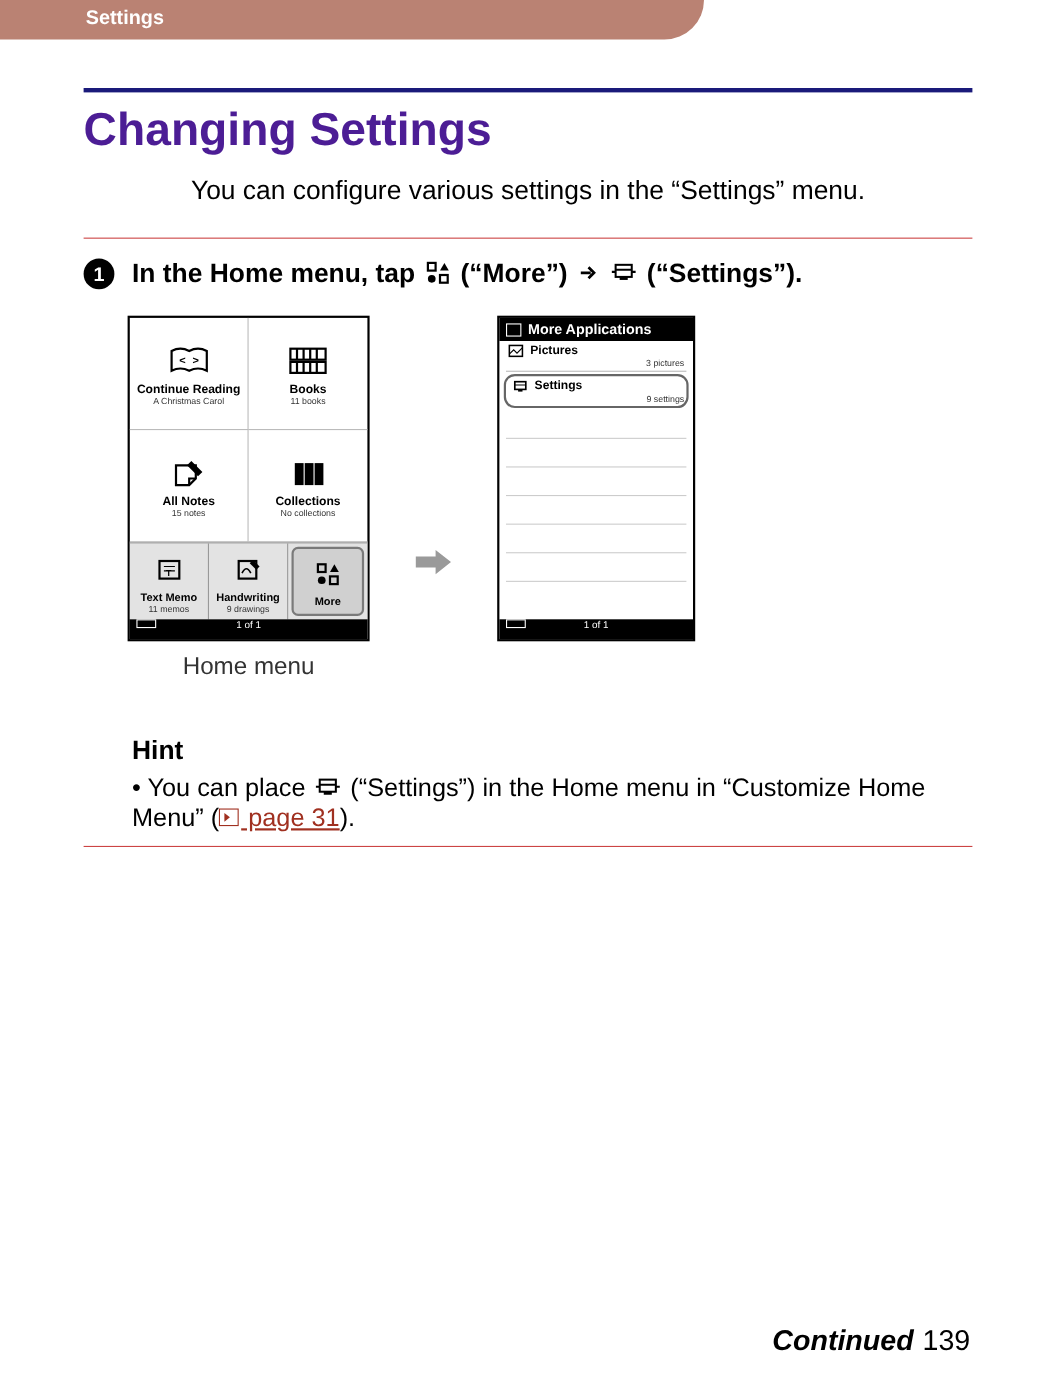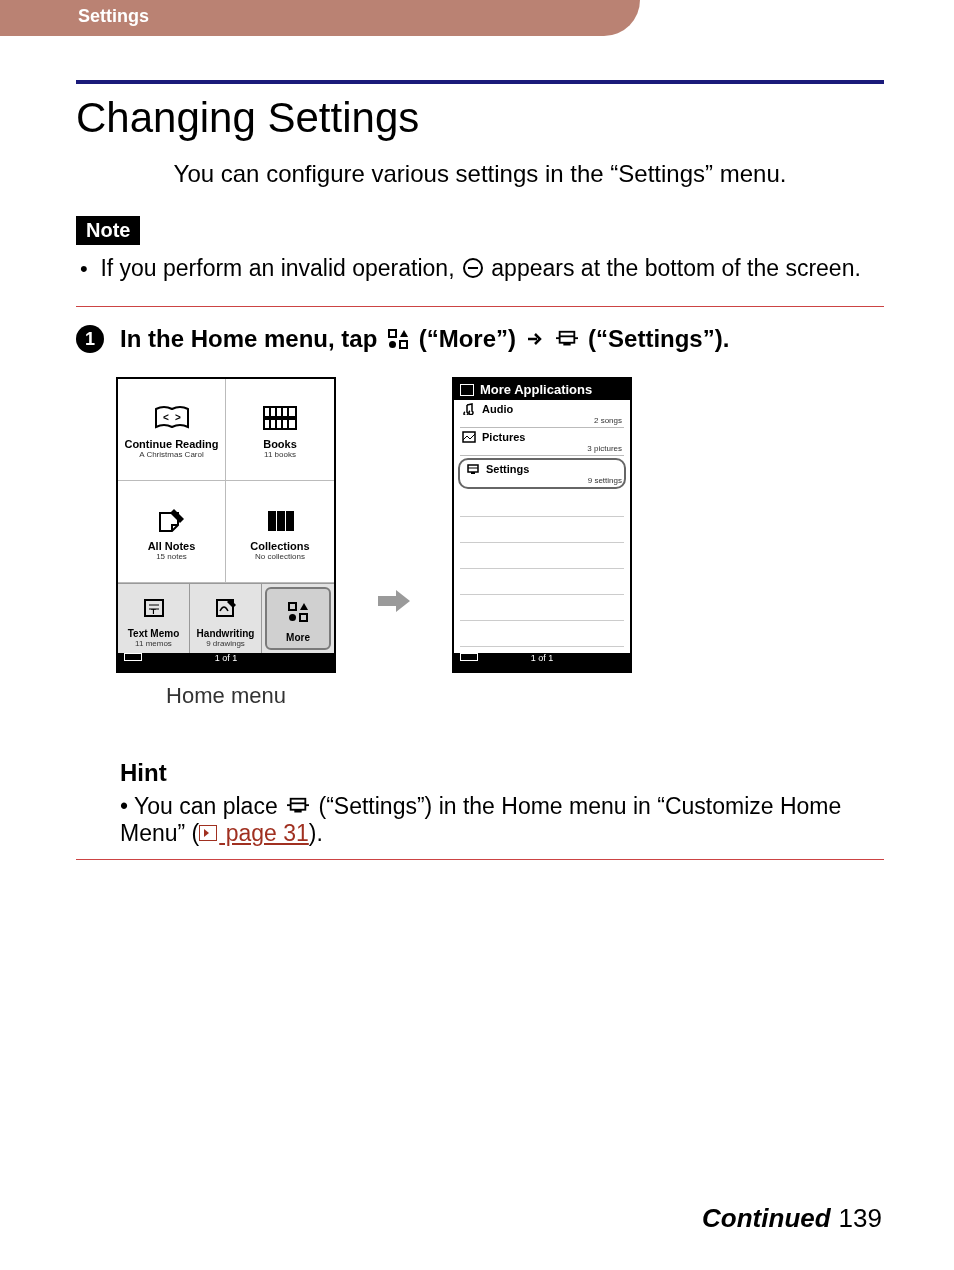--- a/index.html
+++ b/index.html
@@ -28,23 +28,23 @@
     position: absolute;
     top: 80px;
     left: 76px;
     right: 70px;
   }
   .rule {
     border-top: 4px solid #1a1a7a;
     margin-bottom: 10px;
   }
   h1.page-title {
-    color: #000000;
+    color: #4c1d95;
     font-size: 42px;
-    font-weight: 400;
+    font-weight: 700;
     margin: 0 0 18px 0;
     letter-spacing: 0;
     font-family: Arial Black, Arial, sans-serif;
   }
   .intro {
     font-size: 24px;
     margin-bottom: 28px;
     text-align: center;
   }
   .note-badge {
@@ -190,29 +190,20 @@
   <span>Settings</span>
 </div>
 
 <div class="content">
   <div class="rule"></div>
 
   <h1 class="page-title">Changing Settings</h1>
 
   <div class="intro">You can configure various settings in the “Settings” menu.</div>
 
-  <div>
-    <span class="note-badge">Note</span>
-    <div class="note-body">
-      <span class="bullet">•</span>
-      <span>If you perform an invalid operation, </span>
-      <span class="warn-icon"></span>
-      <span> appears at the bottom of the screen.</span>
-    </div>
-  </div>
 
   <div class="section-divider"></div>
 
   <div class="step-line">
     <span class="step-num">1</span>
     <span>
       <span>In the Home menu, tap </span>
       <span class="inline-icon icon-more">
         <svg viewBox="0 0 22 22">
             <rect x="2" y="2" width="7" height="7" fill="none" stroke="#000" stroke-width="2"></rect>
@@ -350,30 +341,20 @@
     <div class="fig-col">
       <div class="device listdev">
         <div class="list-header">
           <span class="hicon"></span>
           <span>More Applications</span>
         </div>
         <div class="list-body">
           <div class="lrow">
             <div class="lname">
                 <span class="licon"><svg width="14" height="12" viewBox="0 0 14 12">
-                    <path d="M5 2 L5 9 A2 2 0 1 1 3 9" fill="none" stroke="#000" stroke-width="1.5"></path>
-                    <path d="M5 2 L10 1 L10 8 A2 2 0 1 1 8 8" fill="none" stroke="#000" stroke-width="1.5"></path>
-                  </svg></span>
-                <span>Audio</span>
-              </div>
-            <div class="lcount">2 songs</div>
-          </div>
-          <div class="lrow">
-            <div class="lname">
-                <span class="licon"><svg width="14" height="12" viewBox="0 0 14 12">
                     <rect x="1" y="1" width="12" height="10" fill="none" stroke="#000" stroke-width="1.5"></rect>
                     <polyline points="1,9 5,5 8,8 13,3" fill="none" stroke="#000"></polyline>
                   </svg></span>
                 <span>Pictures</span>
               </div>
             <div class="lcount">3 pictures</div>
           </div>
           <div class="lrow selected">
             <div class="lname">
                 <span class="licon"><svg width="14" height="12" viewBox="0 0 14 12">

